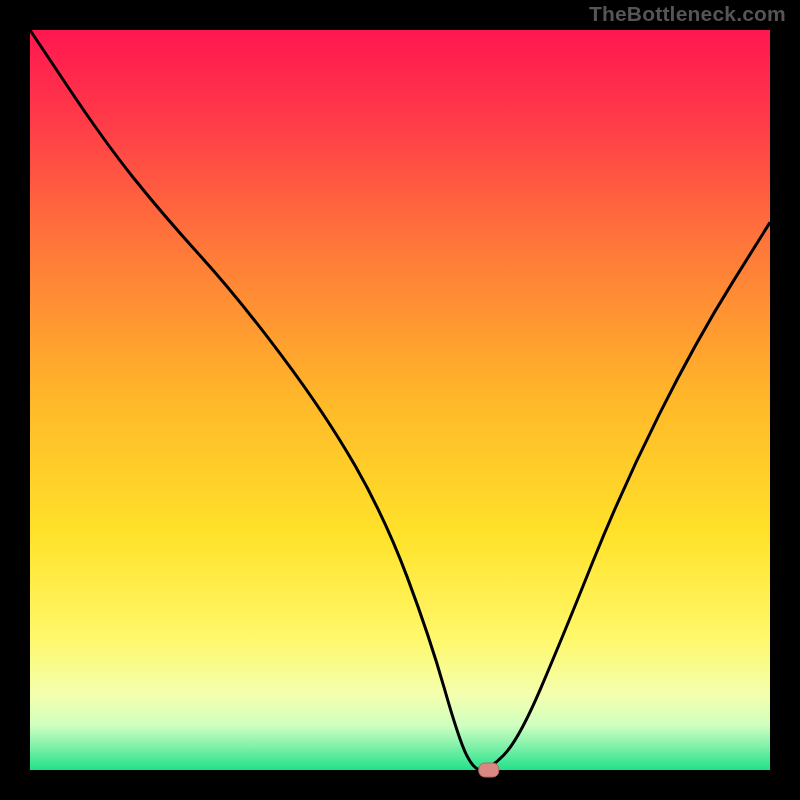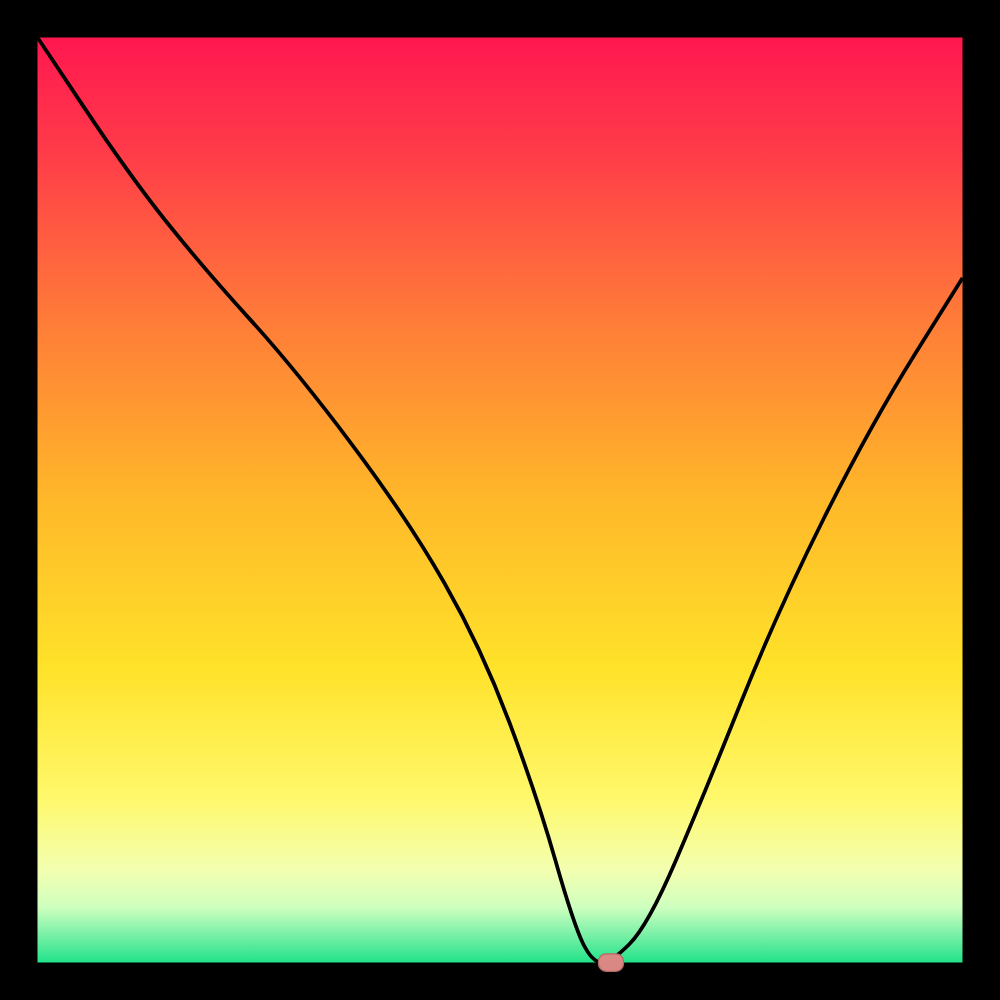--- a/index.html
+++ b/index.html
@@ -26,20 +26,21 @@
     z-index: 10;
   }
   svg {
     display: block;
   }
 </style>
 </head>
 <body>
 
 <div class="container">
+  <div class="watermark">TheBottleneck.com</div>
   <svg id="chart-svg" width="800" height="800" viewBox="0 0 800 800">
     <defs>
       <linearGradient id="bg-grad" x1="0" y1="0" x2="0" y2="1">
           <stop offset="0%" stop-color="#ff1750"></stop>
           <stop offset="12%" stop-color="#ff3a49"></stop>
           <stop offset="30%" stop-color="#ff7a39"></stop>
           <stop offset="50%" stop-color="#ffb829"></stop>
           <stop offset="68%" stop-color="#ffe229"></stop>
           <stop offset="82%" stop-color="#fff86a"></stop>
           <stop offset="90%" stop-color="#f3ffb0"></stop>

